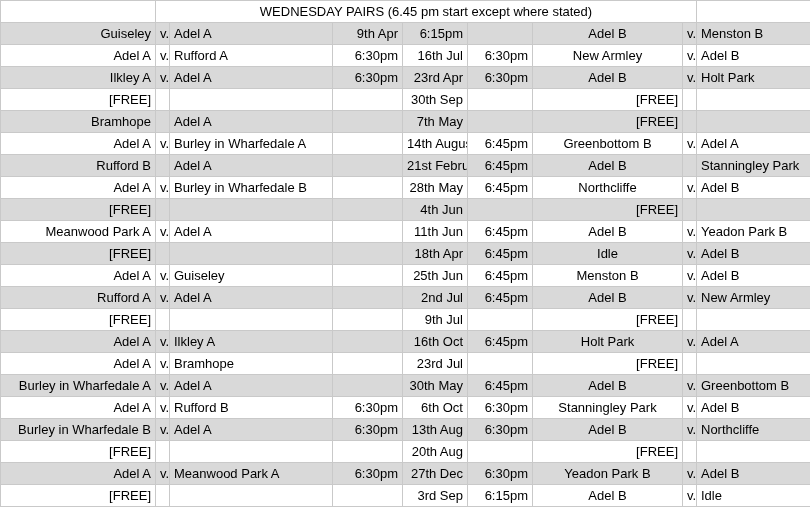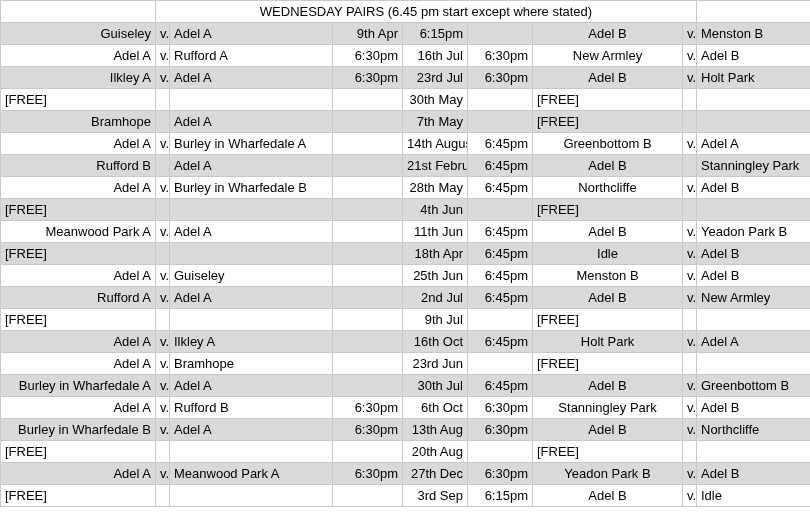--- a/index.html
+++ b/index.html
@@ -53,21 +53,21 @@
     border: 1px solid #c9c9c9;
   }
   .title-cell {
     text-align: center;
     font-size: 13.5px;
   }
   .right { text-align: right; }
   .center { text-align: center; }
   .left { text-align: left; }
   .vee { text-align: left; padding-left: 3px; }
-  .free { text-align: left; }
+  .free { text-align: right; }
 </style>
 </head>
 <body>
 
 <div class="sheet">
   <table class="fixtures">
     <colgroup>
       <col class="c0">
         <col class="c1">
         <col class="c2">
@@ -104,175 +104,175 @@
           <td class="right">6:30pm</td>
           <td class="center">New Armley</td>
           <td class="vee">v.</td>
           <td class="left">Adel B</td>
         </tr>
         <tr class="shaded">
           <td class="right">Ilkley A</td>
           <td class="vee">v.</td>
           <td class="left">Adel A</td>
           <td class="right">6:30pm</td>
+          <td class="right">23rd Apr</td>
+          <td class="right">6:30pm</td>
+          <td class="center">Adel B</td>
+          <td class="vee">v.</td>
+          <td class="left">Holt Park</td>
+        </tr>
+        <tr>
+          <td class="free">[FREE]</td>
+          <td class="vee"></td>
+          <td class="left"></td>
+          <td class="right"></td>
+          <td class="right">30th Sep</td>
+          <td class="right"></td>
+          <td class="free">[FREE]</td>
+          <td class="vee"></td>
+          <td class="left"></td>
+        </tr>
+        <tr class="shaded">
+          <td class="right">Bramhope</td>
+          <td class="vee"></td>
+          <td class="left">Adel A</td>
+          <td class="right"></td>
+          <td class="right">7th May</td>
+          <td class="right"></td>
+          <td class="free">[FREE]</td>
+          <td class="vee"></td>
+          <td class="left"></td>
+        </tr>
+        <tr>
+          <td class="right">Adel A</td>
+          <td class="vee">v.</td>
+          <td class="left">Burley in Wharfedale A</td>
+          <td class="right"></td>
+          <td class="right">14th August</td>
+          <td class="right">6:45pm</td>
+          <td class="center">Greenbottom B</td>
+          <td class="vee">v.</td>
+          <td class="left">Adel A</td>
+        </tr>
+        <tr class="shaded">
+          <td class="right">Rufford B</td>
+          <td class="vee"></td>
+          <td class="left">Adel A</td>
+          <td class="right"></td>
+          <td class="right">21st February</td>
+          <td class="right">6:45pm</td>
+          <td class="center">Adel B</td>
+          <td class="vee"></td>
+          <td class="left">Stanningley Park</td>
+        </tr>
+        <tr>
+          <td class="right">Adel A</td>
+          <td class="vee">v.</td>
+          <td class="left">Burley in Wharfedale B</td>
+          <td class="right"></td>
+          <td class="right">28th May</td>
+          <td class="right">6:45pm</td>
+          <td class="center">Northcliffe</td>
+          <td class="vee">v.</td>
+          <td class="left">Adel B</td>
+        </tr>
+        <tr class="shaded">
+          <td class="free">[FREE]</td>
+          <td class="vee"></td>
+          <td class="left"></td>
+          <td class="right"></td>
+          <td class="right">4th Jun</td>
+          <td class="right"></td>
+          <td class="free">[FREE]</td>
+          <td class="vee"></td>
+          <td class="left"></td>
+        </tr>
+        <tr>
+          <td class="right">Meanwood Park A</td>
+          <td class="vee">v.</td>
+          <td class="left">Adel A</td>
+          <td class="right"></td>
+          <td class="right">11th Jun</td>
+          <td class="right">6:45pm</td>
+          <td class="center">Adel B</td>
+          <td class="vee">v.</td>
+          <td class="left">Yeadon Park B</td>
+        </tr>
+        <tr class="shaded">
+          <td class="free">[FREE]</td>
+          <td class="vee"></td>
+          <td class="left"></td>
+          <td class="right"></td>
+          <td class="right">18th Apr</td>
+          <td class="right">6:45pm</td>
+          <td class="center">Idle</td>
+          <td class="vee">v.</td>
+          <td class="left">Adel B</td>
+        </tr>
+        <tr>
+          <td class="right">Adel A</td>
+          <td class="vee">v.</td>
+          <td class="left">Guiseley</td>
+          <td class="right"></td>
+          <td class="right">25th Jun</td>
+          <td class="right">6:45pm</td>
+          <td class="center">Menston B</td>
+          <td class="vee">v.</td>
+          <td class="left">Adel B</td>
+        </tr>
+        <tr class="shaded">
+          <td class="right">Rufford A</td>
+          <td class="vee">v.</td>
+          <td class="left">Adel A</td>
+          <td class="right"></td>
+          <td class="right">2nd Jul</td>
+          <td class="right">6:45pm</td>
+          <td class="center">Adel B</td>
+          <td class="vee">v.</td>
+          <td class="left">New Armley</td>
+        </tr>
+        <tr>
+          <td class="free">[FREE]</td>
+          <td class="vee"></td>
+          <td class="left"></td>
+          <td class="right"></td>
+          <td class="right">9th Jul</td>
+          <td class="right"></td>
+          <td class="free">[FREE]</td>
+          <td class="vee"></td>
+          <td class="left"></td>
+        </tr>
+        <tr class="shaded">
+          <td class="right">Adel A</td>
+          <td class="vee">v.</td>
+          <td class="left">Ilkley A</td>
+          <td class="right"></td>
+          <td class="right">16th Oct</td>
+          <td class="right">6:45pm</td>
+          <td class="center">Holt Park</td>
+          <td class="vee">v.</td>
+          <td class="left">Adel A</td>
+        </tr>
+        <tr>
+          <td class="right">Adel A</td>
+          <td class="vee">v.</td>
+          <td class="left">Bramhope</td>
+          <td class="right"></td>
           <td class="right">23rd Jul</td>
-          <td class="right">6:30pm</td>
-          <td class="center">Adel B</td>
-          <td class="vee">v.</td>
-          <td class="left">Holt Park</td>
-        </tr>
-        <tr>
-          <td class="free">[FREE]</td>
-          <td class="vee"></td>
-          <td class="left"></td>
+          <td class="right"></td>
+          <td class="free">[FREE]</td>
+          <td class="vee"></td>
+          <td class="left"></td>
+        </tr>
+        <tr class="shaded">
+          <td class="right">Burley in Wharfedale A</td>
+          <td class="vee">v.</td>
+          <td class="left">Adel A</td>
           <td class="right"></td>
           <td class="right">30th May</td>
-          <td class="right"></td>
-          <td class="free">[FREE]</td>
-          <td class="vee"></td>
-          <td class="left"></td>
-        </tr>
-        <tr class="shaded">
-          <td class="right">Bramhope</td>
-          <td class="vee"></td>
-          <td class="left">Adel A</td>
-          <td class="right"></td>
-          <td class="right">7th May</td>
-          <td class="right"></td>
-          <td class="free">[FREE]</td>
-          <td class="vee"></td>
-          <td class="left"></td>
-        </tr>
-        <tr>
-          <td class="right">Adel A</td>
-          <td class="vee">v.</td>
-          <td class="left">Burley in Wharfedale A</td>
-          <td class="right"></td>
-          <td class="right">14th August</td>
-          <td class="right">6:45pm</td>
-          <td class="center">Greenbottom B</td>
-          <td class="vee">v.</td>
-          <td class="left">Adel A</td>
-        </tr>
-        <tr class="shaded">
-          <td class="right">Rufford B</td>
-          <td class="vee"></td>
-          <td class="left">Adel A</td>
-          <td class="right"></td>
-          <td class="right">21st February</td>
-          <td class="right">6:45pm</td>
-          <td class="center">Adel B</td>
-          <td class="vee"></td>
-          <td class="left">Stanningley Park</td>
-        </tr>
-        <tr>
-          <td class="right">Adel A</td>
-          <td class="vee">v.</td>
-          <td class="left">Burley in Wharfedale B</td>
-          <td class="right"></td>
-          <td class="right">28th May</td>
-          <td class="right">6:45pm</td>
-          <td class="center">Northcliffe</td>
-          <td class="vee">v.</td>
-          <td class="left">Adel B</td>
-        </tr>
-        <tr class="shaded">
-          <td class="free">[FREE]</td>
-          <td class="vee"></td>
-          <td class="left"></td>
-          <td class="right"></td>
-          <td class="right">4th Jun</td>
-          <td class="right"></td>
-          <td class="free">[FREE]</td>
-          <td class="vee"></td>
-          <td class="left"></td>
-        </tr>
-        <tr>
-          <td class="right">Meanwood Park A</td>
-          <td class="vee">v.</td>
-          <td class="left">Adel A</td>
-          <td class="right"></td>
-          <td class="right">11th Jun</td>
-          <td class="right">6:45pm</td>
-          <td class="center">Adel B</td>
-          <td class="vee">v.</td>
-          <td class="left">Yeadon Park B</td>
-        </tr>
-        <tr class="shaded">
-          <td class="free">[FREE]</td>
-          <td class="vee"></td>
-          <td class="left"></td>
-          <td class="right"></td>
-          <td class="right">18th Apr</td>
-          <td class="right">6:45pm</td>
-          <td class="center">Idle</td>
-          <td class="vee">v.</td>
-          <td class="left">Adel B</td>
-        </tr>
-        <tr>
-          <td class="right">Adel A</td>
-          <td class="vee">v.</td>
-          <td class="left">Guiseley</td>
-          <td class="right"></td>
-          <td class="right">25th Jun</td>
-          <td class="right">6:45pm</td>
-          <td class="center">Menston B</td>
-          <td class="vee">v.</td>
-          <td class="left">Adel B</td>
-        </tr>
-        <tr class="shaded">
-          <td class="right">Rufford A</td>
-          <td class="vee">v.</td>
-          <td class="left">Adel A</td>
-          <td class="right"></td>
-          <td class="right">2nd Jul</td>
-          <td class="right">6:45pm</td>
-          <td class="center">Adel B</td>
-          <td class="vee">v.</td>
-          <td class="left">New Armley</td>
-        </tr>
-        <tr>
-          <td class="free">[FREE]</td>
-          <td class="vee"></td>
-          <td class="left"></td>
-          <td class="right"></td>
-          <td class="right">9th Jul</td>
-          <td class="right"></td>
-          <td class="free">[FREE]</td>
-          <td class="vee"></td>
-          <td class="left"></td>
-        </tr>
-        <tr class="shaded">
-          <td class="right">Adel A</td>
-          <td class="vee">v.</td>
-          <td class="left">Ilkley A</td>
-          <td class="right"></td>
-          <td class="right">16th Oct</td>
-          <td class="right">6:45pm</td>
-          <td class="center">Holt Park</td>
-          <td class="vee">v.</td>
-          <td class="left">Adel A</td>
-        </tr>
-        <tr>
-          <td class="right">Adel A</td>
-          <td class="vee">v.</td>
-          <td class="left">Bramhope</td>
-          <td class="right"></td>
-          <td class="right">23rd Jun</td>
-          <td class="right"></td>
-          <td class="free">[FREE]</td>
-          <td class="vee"></td>
-          <td class="left"></td>
-        </tr>
-        <tr class="shaded">
-          <td class="right">Burley in Wharfedale A</td>
-          <td class="vee">v.</td>
-          <td class="left">Adel A</td>
-          <td class="right"></td>
-          <td class="right">30th Jul</td>
           <td class="right">6:45pm</td>
           <td class="center">Adel B</td>
           <td class="vee">v.</td>
           <td class="left">Greenbottom B</td>
         </tr>
         <tr>
           <td class="right">Adel A</td>
           <td class="vee">v.</td>
           <td class="left">Rufford B</td>
           <td class="right">6:30pm</td>

